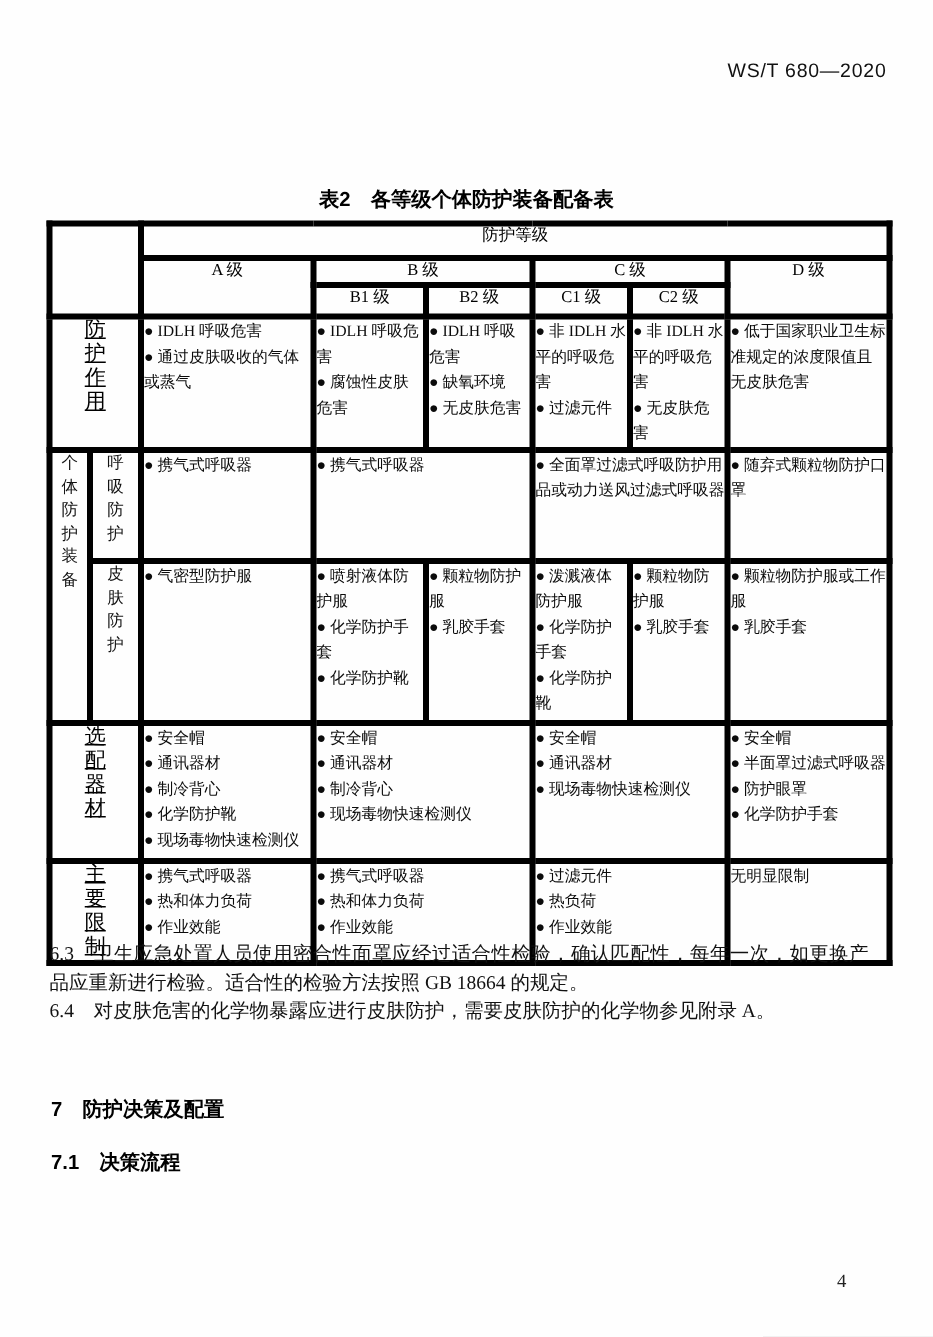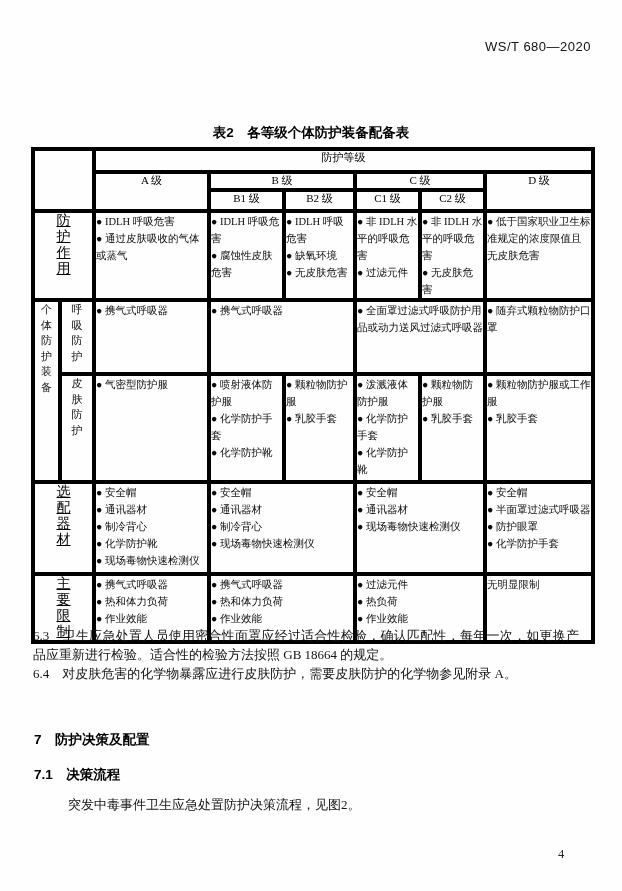--- a/index.html
+++ b/index.html
@@ -225,17 +225,16 @@
   </tbody>
     </table>
 
   <div class="body-block">
     <p>6.3　卫生应急处置人员使用密合性面罩应经过适合性检验，确认匹配性，每年一次，如更换产品应重新进行检验。适合性的检验方法按照 GB 18664 的规定。</p>
     <p>6.4　对皮肤危害的化学物暴露应进行皮肤防护，需要皮肤防护的化学物参见附录 A。</p>
   </div>
 
   <div class="h7">7　防护决策及配置</div>
   <div class="h7 h71">7.1　决策流程</div>
-  <div class="p71">突发中毒事件卫生应急处置防护决策流程，见图2。</div>
 
   <div class="pagenum">4</div>
 
 </div>
 
 </body></html>

